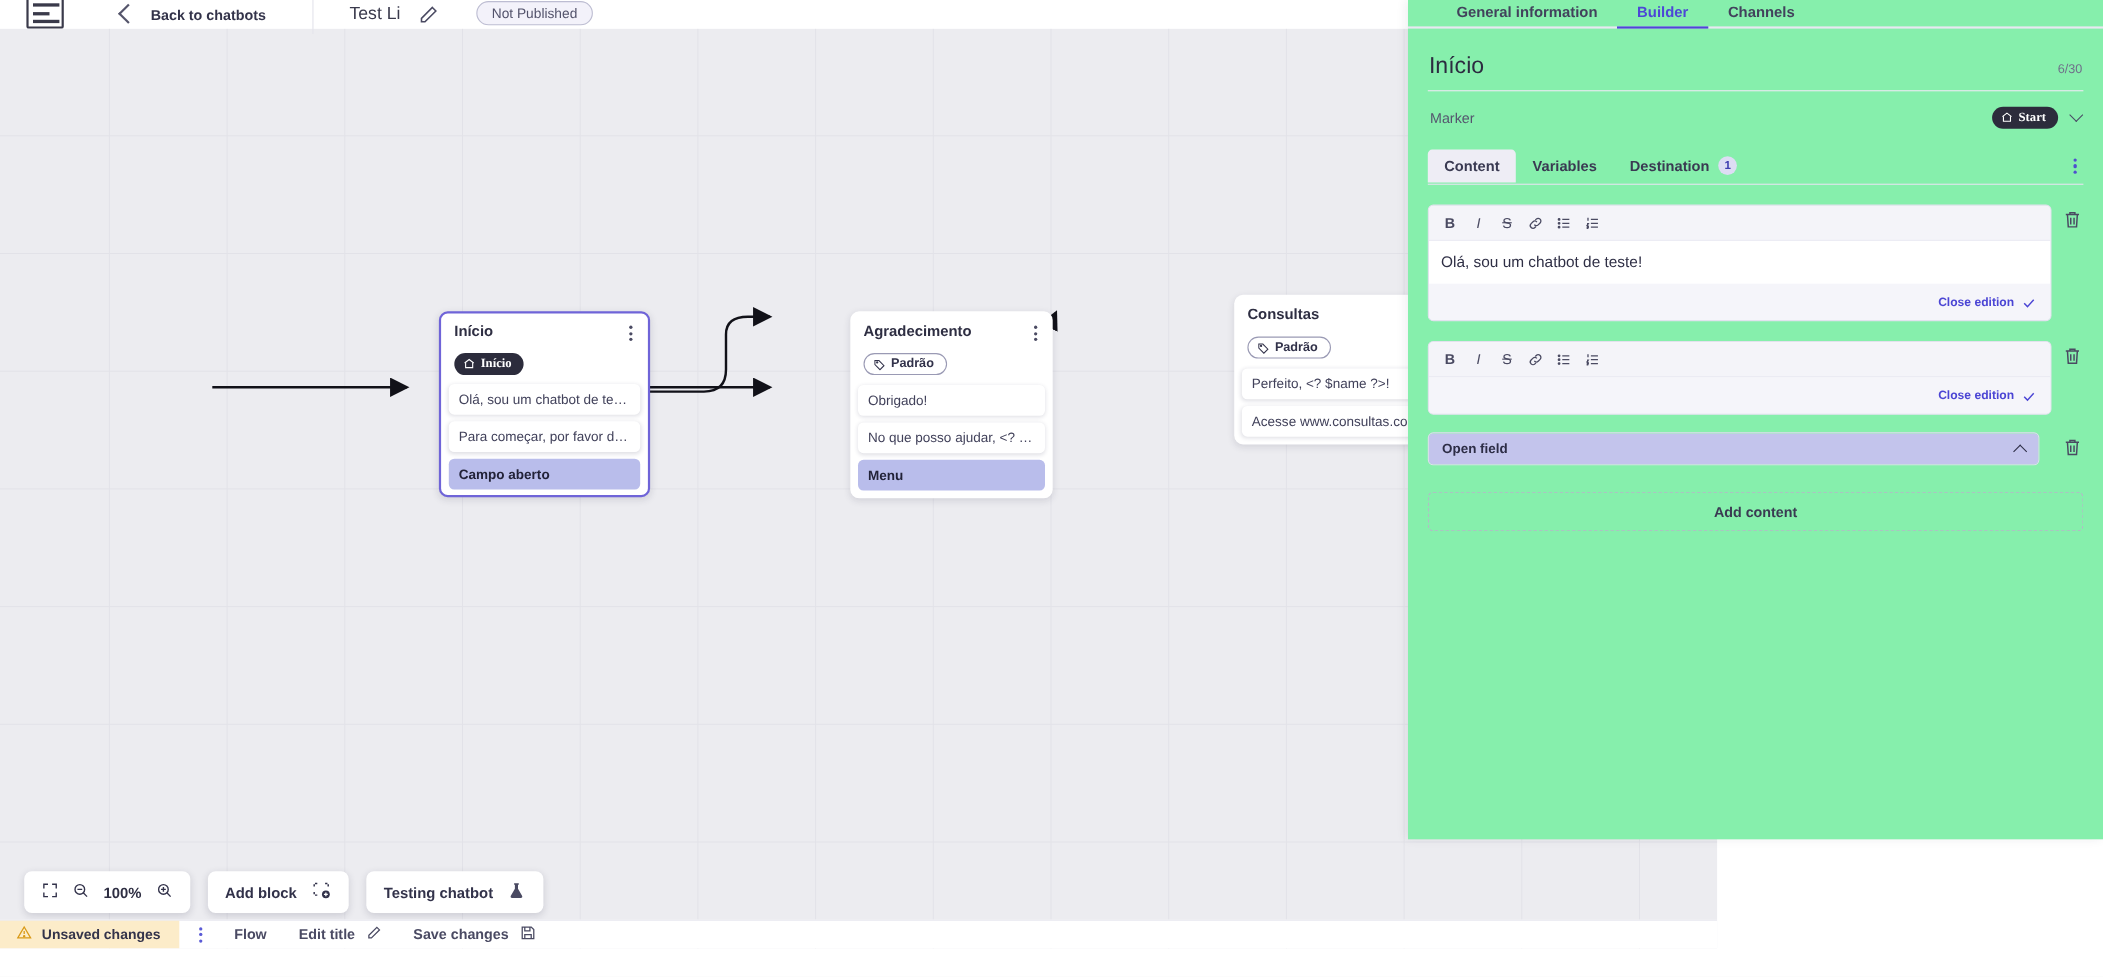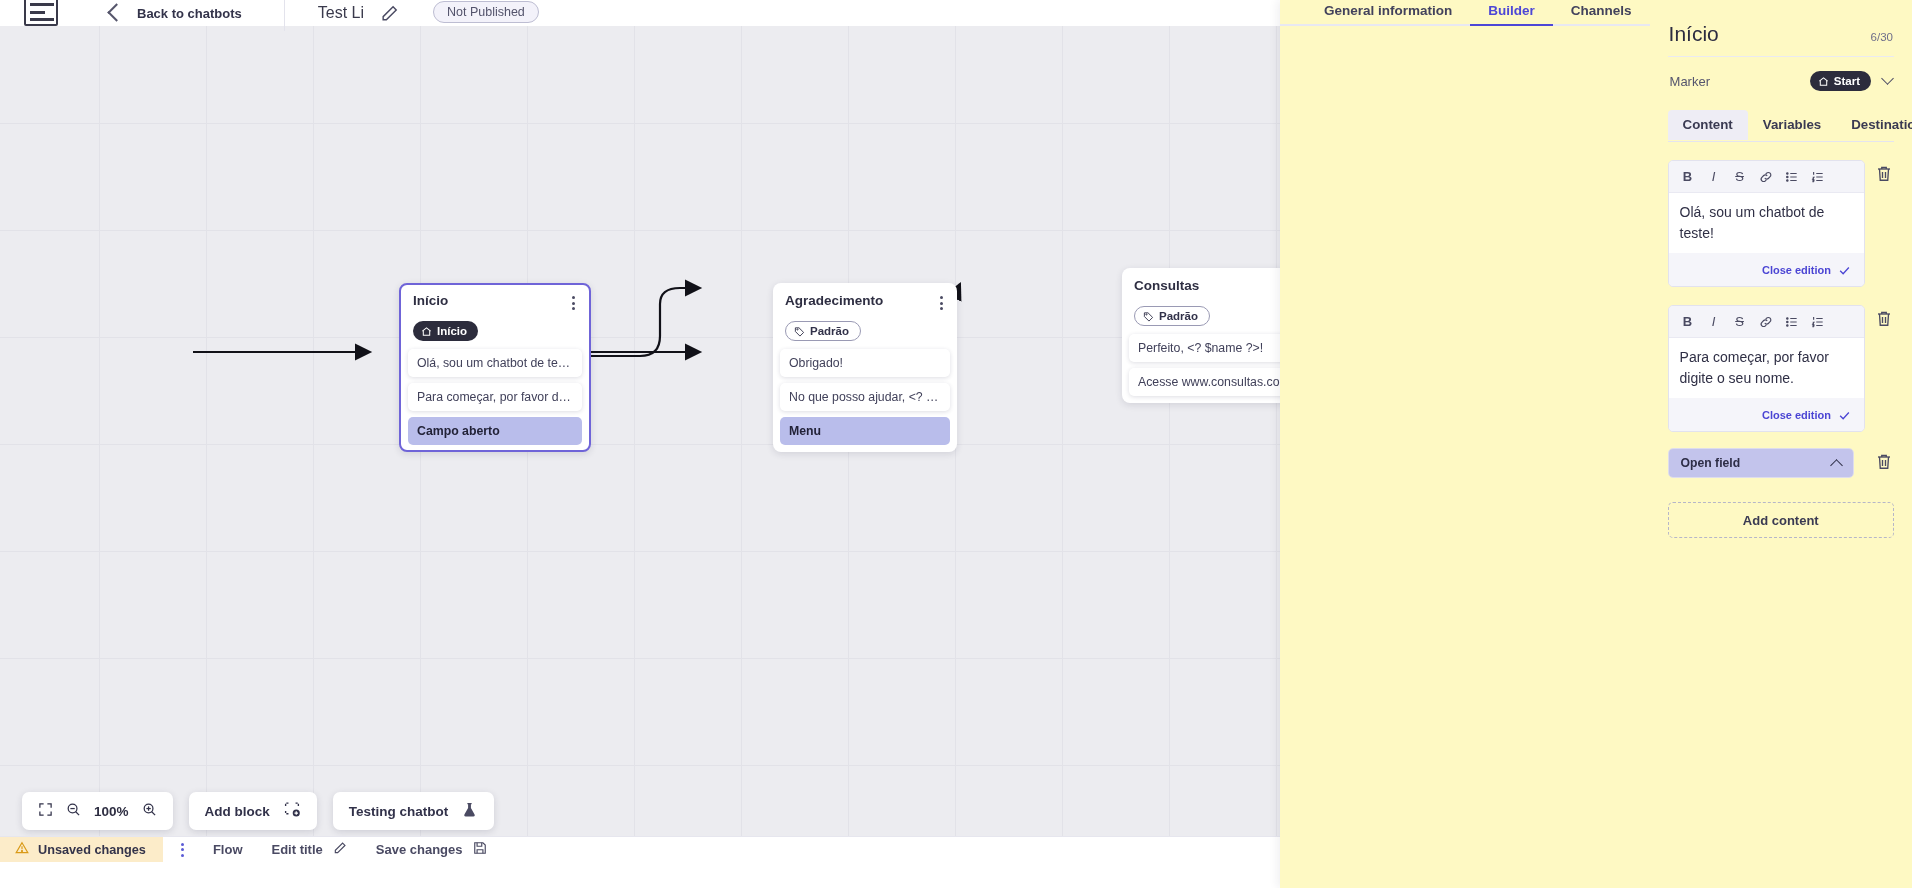--- a/index.html
+++ b/index.html
@@ -70,23 +70,23 @@
     box-shadow: 0 2px 7px rgba(40,40,70,0.13);
     padding: 10px 0 7px 0;
   }
   .node.selected { border: 2px solid #6f64d8; padding: 8px 0 5px 0; }
   .node-head { display:flex; align-items:flex-start; justify-content:space-between; padding: 0 12px; }
   .node-title { font-size: 13.5px; font-weight: bold; color: #2e2e42; line-height: 15px; }
   .kebab { display:flex; flex-direction:column; gap:2.5px; padding: 3px 2px; cursor:pointer; }
   .kebab i { width:3px; height:3px; border-radius:50%; background:#4b4b63; display:block; }
   .badge-row { padding: 8px 12px 4px 12px; }
   .badge-dark {
-    display:inline-flex; align-items:center; gap:5px;
+    display:inline-flex; gap:5px;
     background:#2c2c3c; color:#ffffff; border-radius:13px;
-    padding: 4px 11px 4px 8px; font-size: 11.5px; font-weight: bold;
+    padding: 4px 11px 4px 8px; font-size: 11.5px; font-weight: bold; font-family: Liberation Serif, serif;
   }
   .badge-outline {
     display:inline-flex; align-items:center; gap:5px;
     border:1px solid #9a9ab4; color:#32324a; border-radius:13px;
     padding: 3px 11px 3px 8px; font-size: 11.5px; font-weight: bold;
     background:#fff;
   }
   .msg-list { padding: 4px 7px 0 7px; display:flex; flex-direction:column; gap:6px; }
   .msg {
     background:#ffffff; border-radius:5px; padding: 7px 9px;
@@ -125,23 +125,23 @@
   }
   .sb-kebab { margin-left: 18px; display:flex; flex-direction:column; gap:2.5px; cursor:pointer; }
   .sb-kebab i { width:3px; height:3px; border-radius:50%; background:#5b5bd6; display:block; }
   .sb-item {
     margin-left: 29px; font-size:13px; font-weight:bold; color:#4a4a63;
     display:flex; align-items:center; gap:10px; white-space:nowrap; cursor:pointer;
   }
 
   
   .panel {
-    position:absolute; top:0; right:0; width: 632px; height: 888px;
-    background:#fef9c3; box-shadow: -2px 0 9px rgba(40,40,70,0.08);
-    z-index: 50; display:flex; 
+    position:absolute; top:0; right:0; width: 632px; height: 763px;
+    background:#86efac; box-shadow: -2px 0 9px rgba(40,40,70,0.08);
+    z-index: 50; display:flex; flex-direction:column;
   }
   .panel-tabs {
     display:flex; align-items:flex-end; height: 26px; padding-left: 26px; gap: 0px;
     border-bottom: 2px solid #e8e8f1;
   }
   .ptab {
     font-size: 13.5px; color:#42425c; font-weight:bold; padding: 0 18px 6px 18px;
     cursor:pointer; white-space:nowrap;
   }
   .ptab.active { color:#4d47d6; border-bottom: 2px solid #4d47d6; margin-bottom:-2px; }
@@ -594,21 +594,20 @@
               <path d="M9 6h11M9 12h11M9 18h11"></path>
             </svg>
           </div>
           <div class="ed-btn">
             <svg width="14" height="14" viewBox="0 0 24 24" fill="none" stroke="#4a4a62" stroke-width="2">
               <path d="M9 6h11M9 12h11M9 18h11"></path>
                 <path d="M3.5 4.5h1v3.5M3 12.5h2l-2 3h2M3 17h2v1.6H3.4v1.4H5"></path>
             </svg>
           </div>
         </div>
-        <div class="ed-text" style="min-height:50px">Para começar, por favor digite o seu nome.</div>
         <div class="ed-foot">
           <span class="close-edition">
             <span>Close edition</span>
             <svg width="13" height="13" viewBox="0 0 24 24" fill="none" stroke="#4b45d4" stroke-width="2.4">
               <path d="M4 12.5l5.5 5.5L20 6.5"></path>
             </svg>
           </span>
         </div>
       </div>
       <div class="trash">

